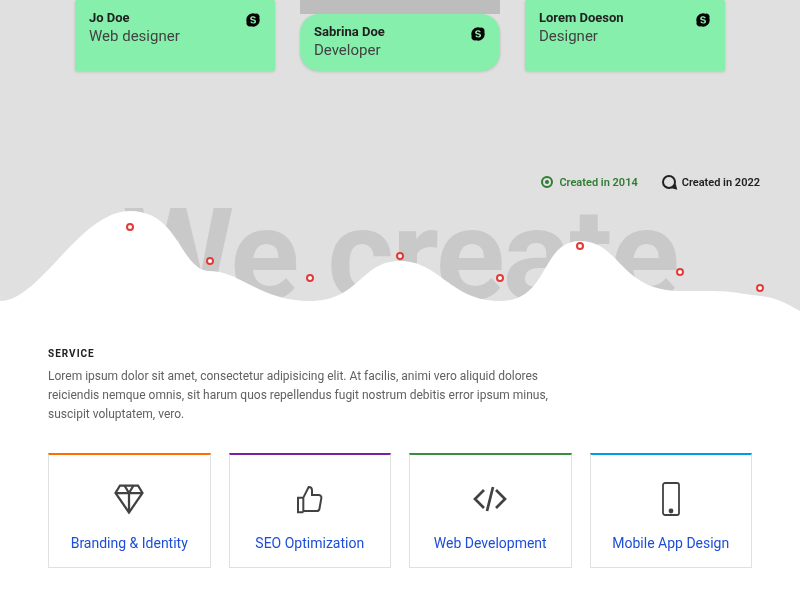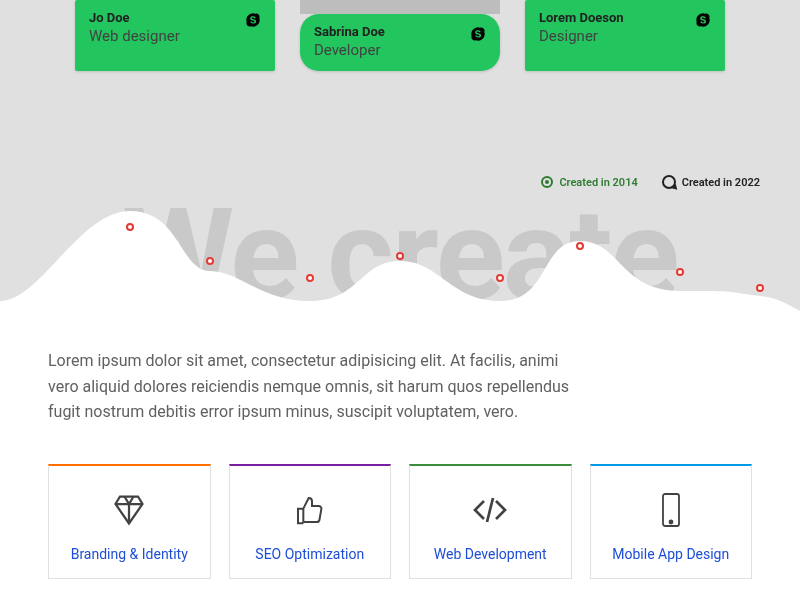--- a/index.html
+++ b/index.html
@@ -12,21 +12,21 @@
   overflow: hidden;
 }
 
 .team-cards {
   display: flex;
   justify-content: center;
   gap: 25px;
   padding-top: 0;
 }
 .team-card {
-  background: #22c55e;
+  background: #86efac;
   width: 200px;
   padding: 10px 14px 12px;
   border-radius: 2px;
   box-shadow: 0 1px 3px rgba(0,0,0,0.15);
   display: flex;
   justify-content: space-between;
   align-items: flex-start;
   position: relative;
 }
 .team-card.middle { margin-top: 14px; border-radius: 19px; }
@@ -95,21 +95,21 @@
   width: 8px; height: 8px;
   border: 2px solid #e53935;
   border-radius: 50%;
   background: #fff;
   transform: translate(-50%, -50%);
 }
 
 .service-section { padding: 28px 48px 0; }
 .eyebrow { font-size: 10px; letter-spacing: 1px; font-weight: 700; color: #212121; margin-bottom: 8px; }
 .service-title { font-size: 26px; font-weight: 700; margin-bottom: 10px; }
-.service-desc { font-size: 16px; color: #616161; line-height: 1.6; max-width: 540px; margin-bottom: 39px; }
+.service-desc { font-size: 12px; color: #616161; line-height: 1.6; max-width: 540px; margin-bottom: 28px; }
 
 .service-cards { display: flex; gap: 18px; }
 .service-card {
   flex: 1;
   border: 1px solid #e0e0e0;
   border-top-width: 2px;
   padding: 24px 16px 16px;
   text-align: center;
 }
 .service-card.orange { border-top-color: #ff6f00; }
@@ -182,20 +182,21 @@
   <div class="red-dot" style="left:210px; top:261px"></div>
   <div class="red-dot" style="left:310px; top:278px"></div>
   <div class="red-dot" style="left:400px; top:256px"></div>
   <div class="red-dot" style="left:500px; top:278px"></div>
   <div class="red-dot" style="left:580px; top:246px"></div>
   <div class="red-dot" style="left:680px; top:272px"></div>
   <div class="red-dot" style="left:760px; top:288px"></div>
 </div>
 
 <div class="service-section">
+  <div class="eyebrow">SERVICE</div>
   <p class="service-desc">Lorem ipsum dolor sit amet, consectetur adipisicing elit. At facilis, animi vero aliquid dolores reiciendis nemque omnis, sit harum quos repellendus fugit nostrum debitis error ipsum minus, suscipit voluptatem, vero.</p>
 
   <div class="service-cards">
     <div class="service-card orange">
       <div class="icon">
         <svg width="36" height="36" viewBox="0 0 24 24" fill="none" stroke="#424242" stroke-width="1.5">
             <path d="M6 3h12l3 5-9 13L3 8l3-5z"></path>
             <path d="M3 8h18M9 3l3 5 3-5M12 8v13"></path>
           </svg>
       </div>

